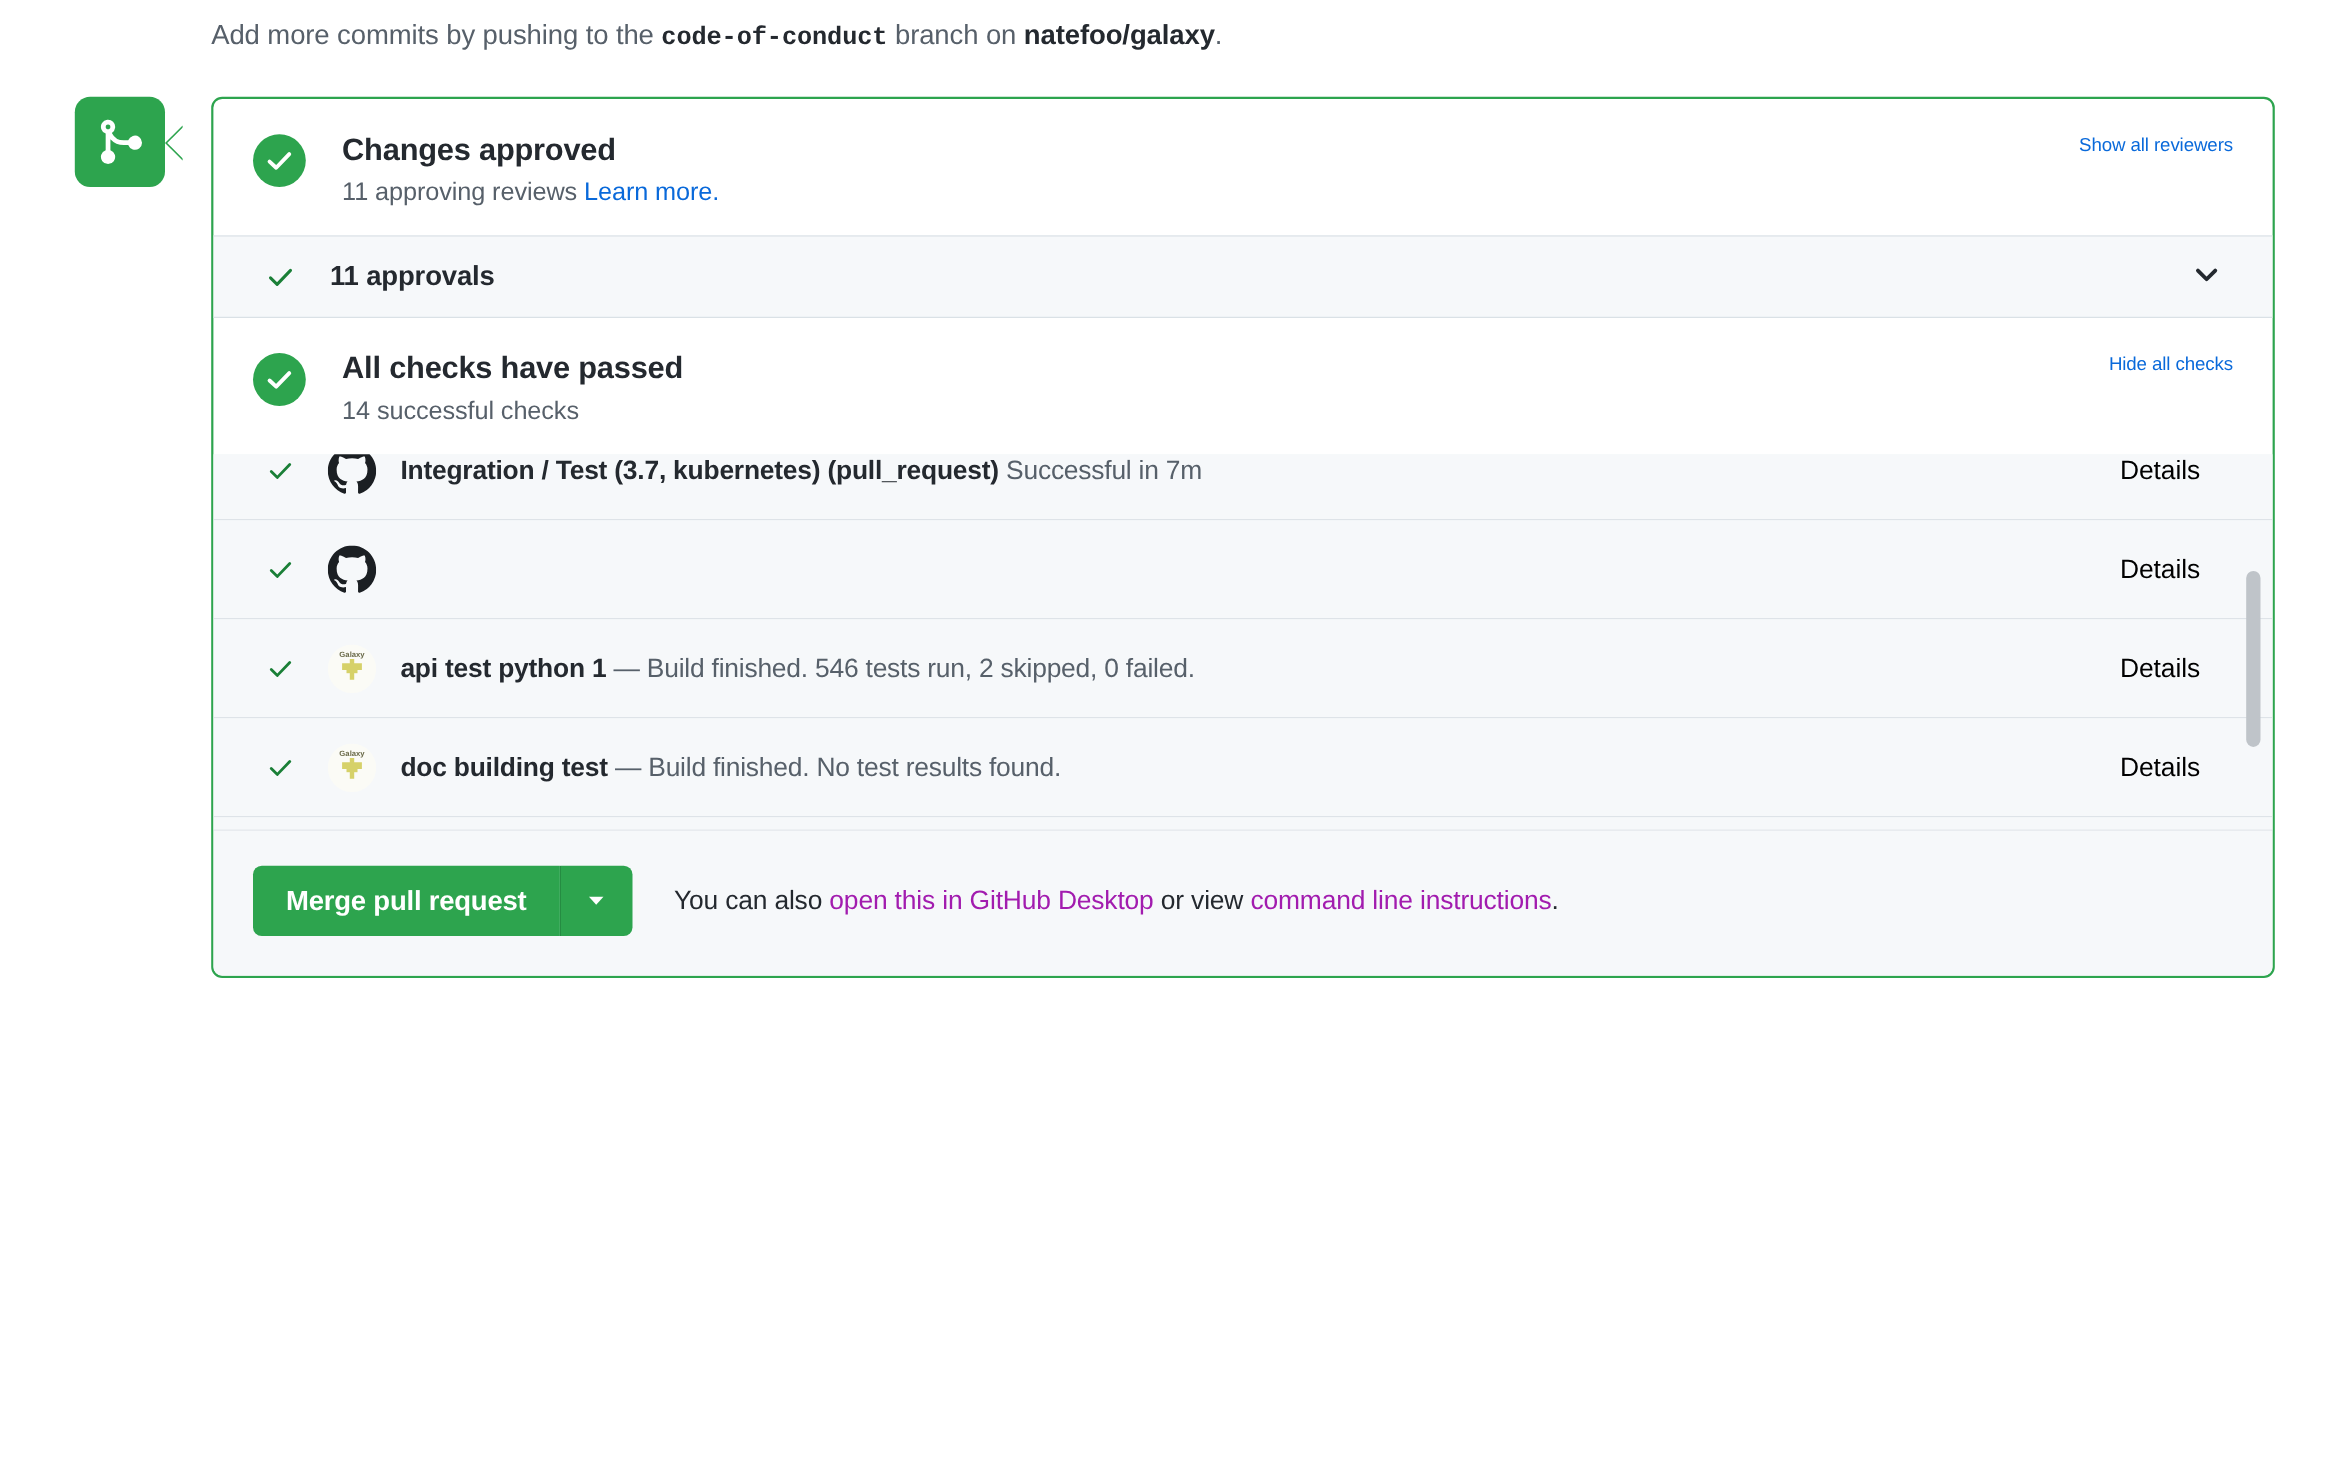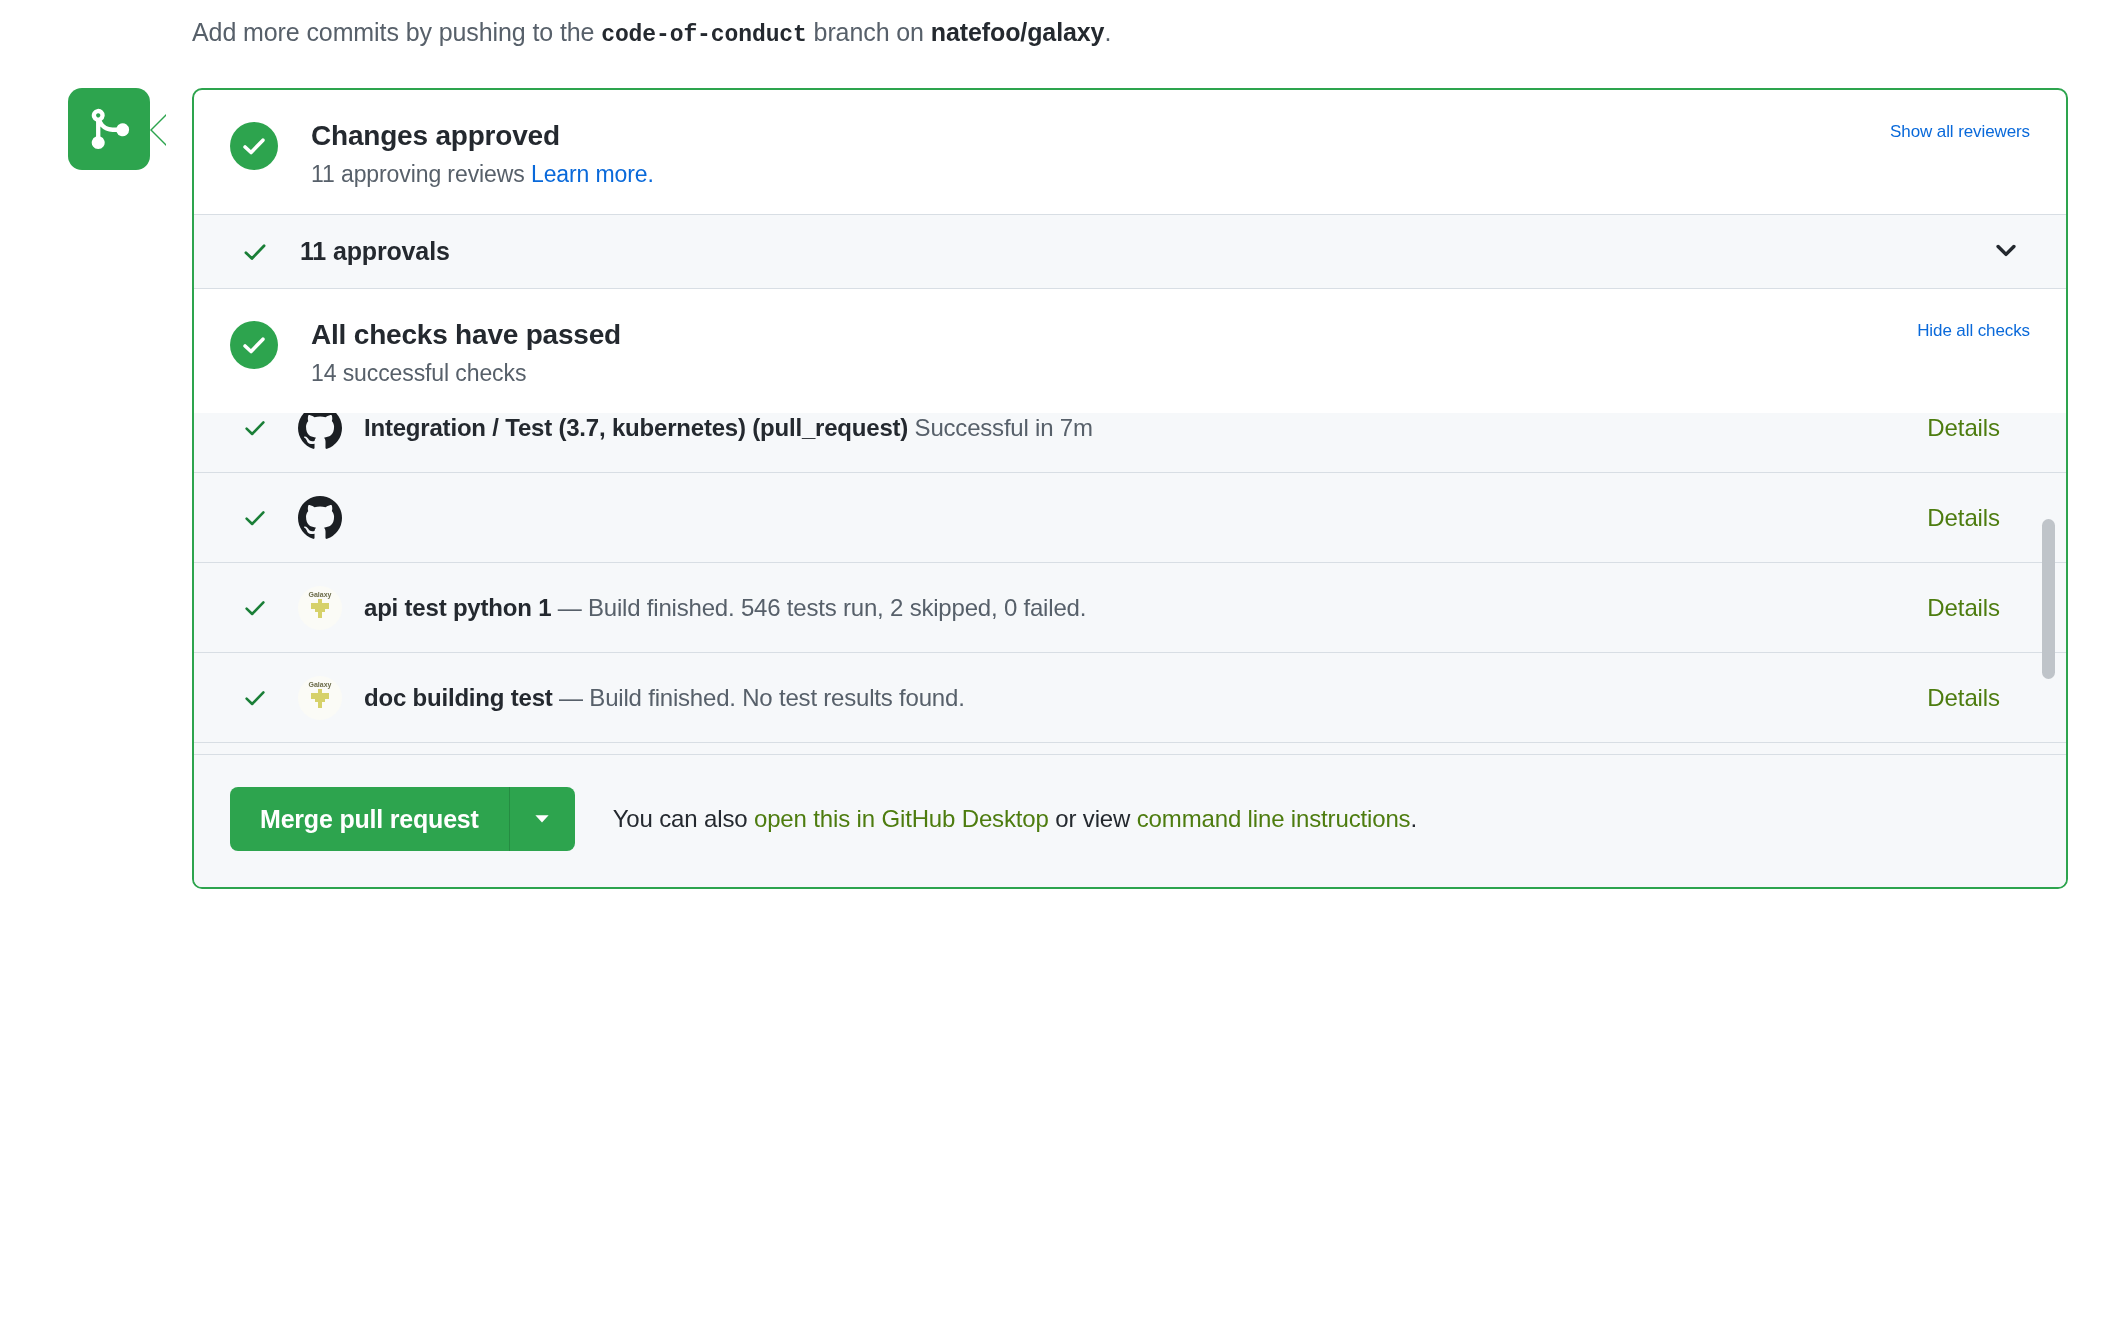--- a/index.html
+++ b/index.html
@@ -92,21 +92,21 @@
   .check-tick { width:34px; flex:0 0 34px; display:flex; align-items:center; justify-content:center;}
   .avatar { width:44px; height:44px; flex:0 0 44px; margin-left:26px; position:relative; }
   .avatar svg, .avatar .galaxy { display:block; width:44px; height:44px; }
   .check-text {
     margin-left:22px; font-size:24px; color:#57606a; white-space:nowrap;
     overflow:hidden; text-overflow:ellipsis; max-width:1530px; letter-spacing:-0.2px;
   }
   .check-text .nm { font-weight:700; color:#24292f; }
   .details {
     position:absolute; right:66px; top:50%; transform:translateY(-50%);
-    font-size:24px; color:#4d7c0f; cursor:pointer; letter-spacing:-0.1px;margin-left:41px;
+    font-size:24px; color:#000000; cursor:pointer; letter-spacing:-0.1px;margin-left:41px;
   }
   .scrollbar-track {
     position:absolute; right:8px; top:0; width:18px; height:100%;
   }
   .scrollbar-thumb {
     position:absolute; right:3px; top:106px; width:13px; height:160px;
     background:#bfc4c9; border-radius:7px;
   }
 
   
@@ -119,21 +119,21 @@
     border:none; border-radius:8px 0 0 8px; padding:0 30px; height:64px;
     cursor:pointer; letter-spacing:-0.2px;
     font-family:"Liberation Sans", sans-serif;
   }
   .merge-caret {
     background:#2da44e; border:none; border-left:1px solid #258c42;
     border-radius:0 8px 8px 0; width:66px; height:64px; cursor:pointer;
     display:flex; align-items:center; justify-content:center;
   }
   .footer-text { margin-left:38px; font-size:24px; color:#24292f; letter-spacing:-0.15px;}
-  .footer-text a { color:#4d7c0f; text-decoration:none; }
+  .footer-text a { color:#a21caf; text-decoration:none; }
 </style>
 </head>
 <body>
 
 <div class="page">
 
   <div class="top-line">
     <span>Add more commits by pushing to the </span><span class="mono">code-of-conduct</span><span> branch on </span><span class="repo">natefoo/galaxy</span><span>.</span>
   </div>
 

